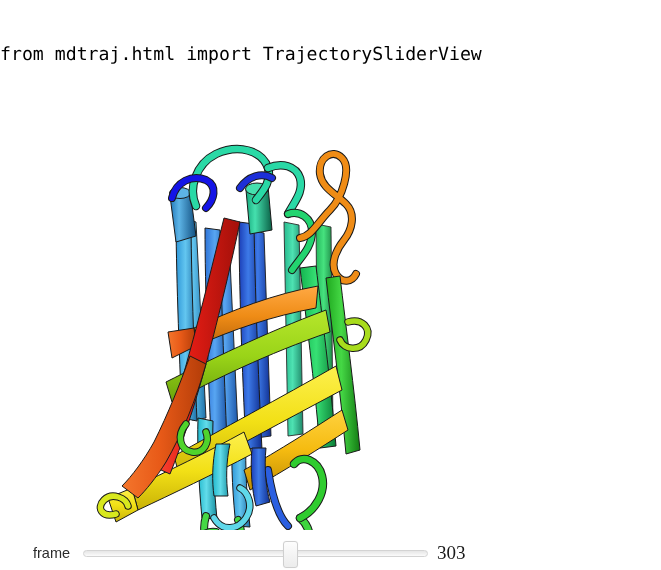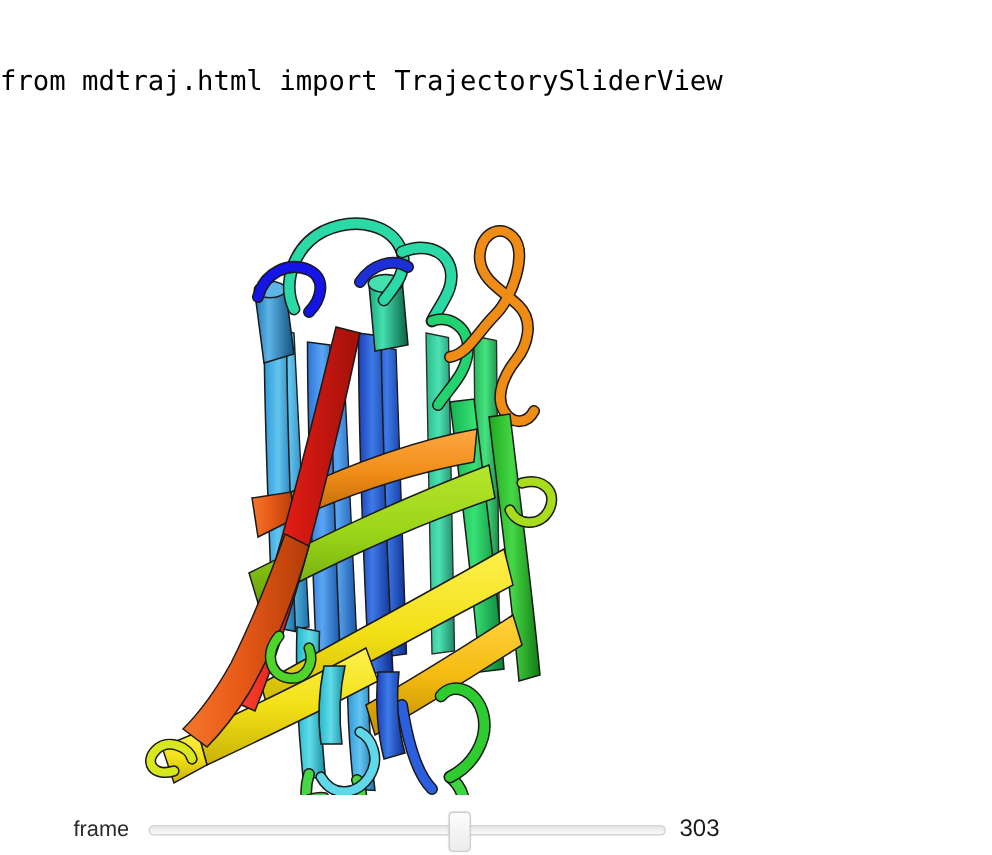--- a/index.html
+++ b/index.html
@@ -52,21 +52,21 @@
   #molecule-canvas {
     position: absolute;
     left: 0;
     top: 0;
     display: block;
   }
 
   
   #slider-row {
     position: absolute;
-    left: 16px;
+    left: 0;
     top: 536px;
     width: 540px;
     height: 34px;
   }
   #slider-label {
     position: absolute;
     left: 33px;
     top: 0px;
     height: 34px;
     line-height: 34px;
@@ -106,22 +106,22 @@
     box-sizing: border-box;
     box-shadow: 0 0 1px rgba(0,0,0,0.10);
     cursor: pointer;
   }
   #slider-value {
     position: absolute;
     left: 437px;
     top: 0px;
     height: 34px;
     line-height: 34px;
-    font-family: Liberation Sans, sans-serif;
-    font-size: 16px;
+    font-family: Liberation Serif, serif;
+    font-size: 19px;
     color: #1a1a1a;
     white-space: nowrap;
     user-select: none;
   }
 </style>
 </head>
 <body>
 
 <div id="code-block">
   <span class="code-line">from mdtraj.html import TrajectorySliderView</span>

